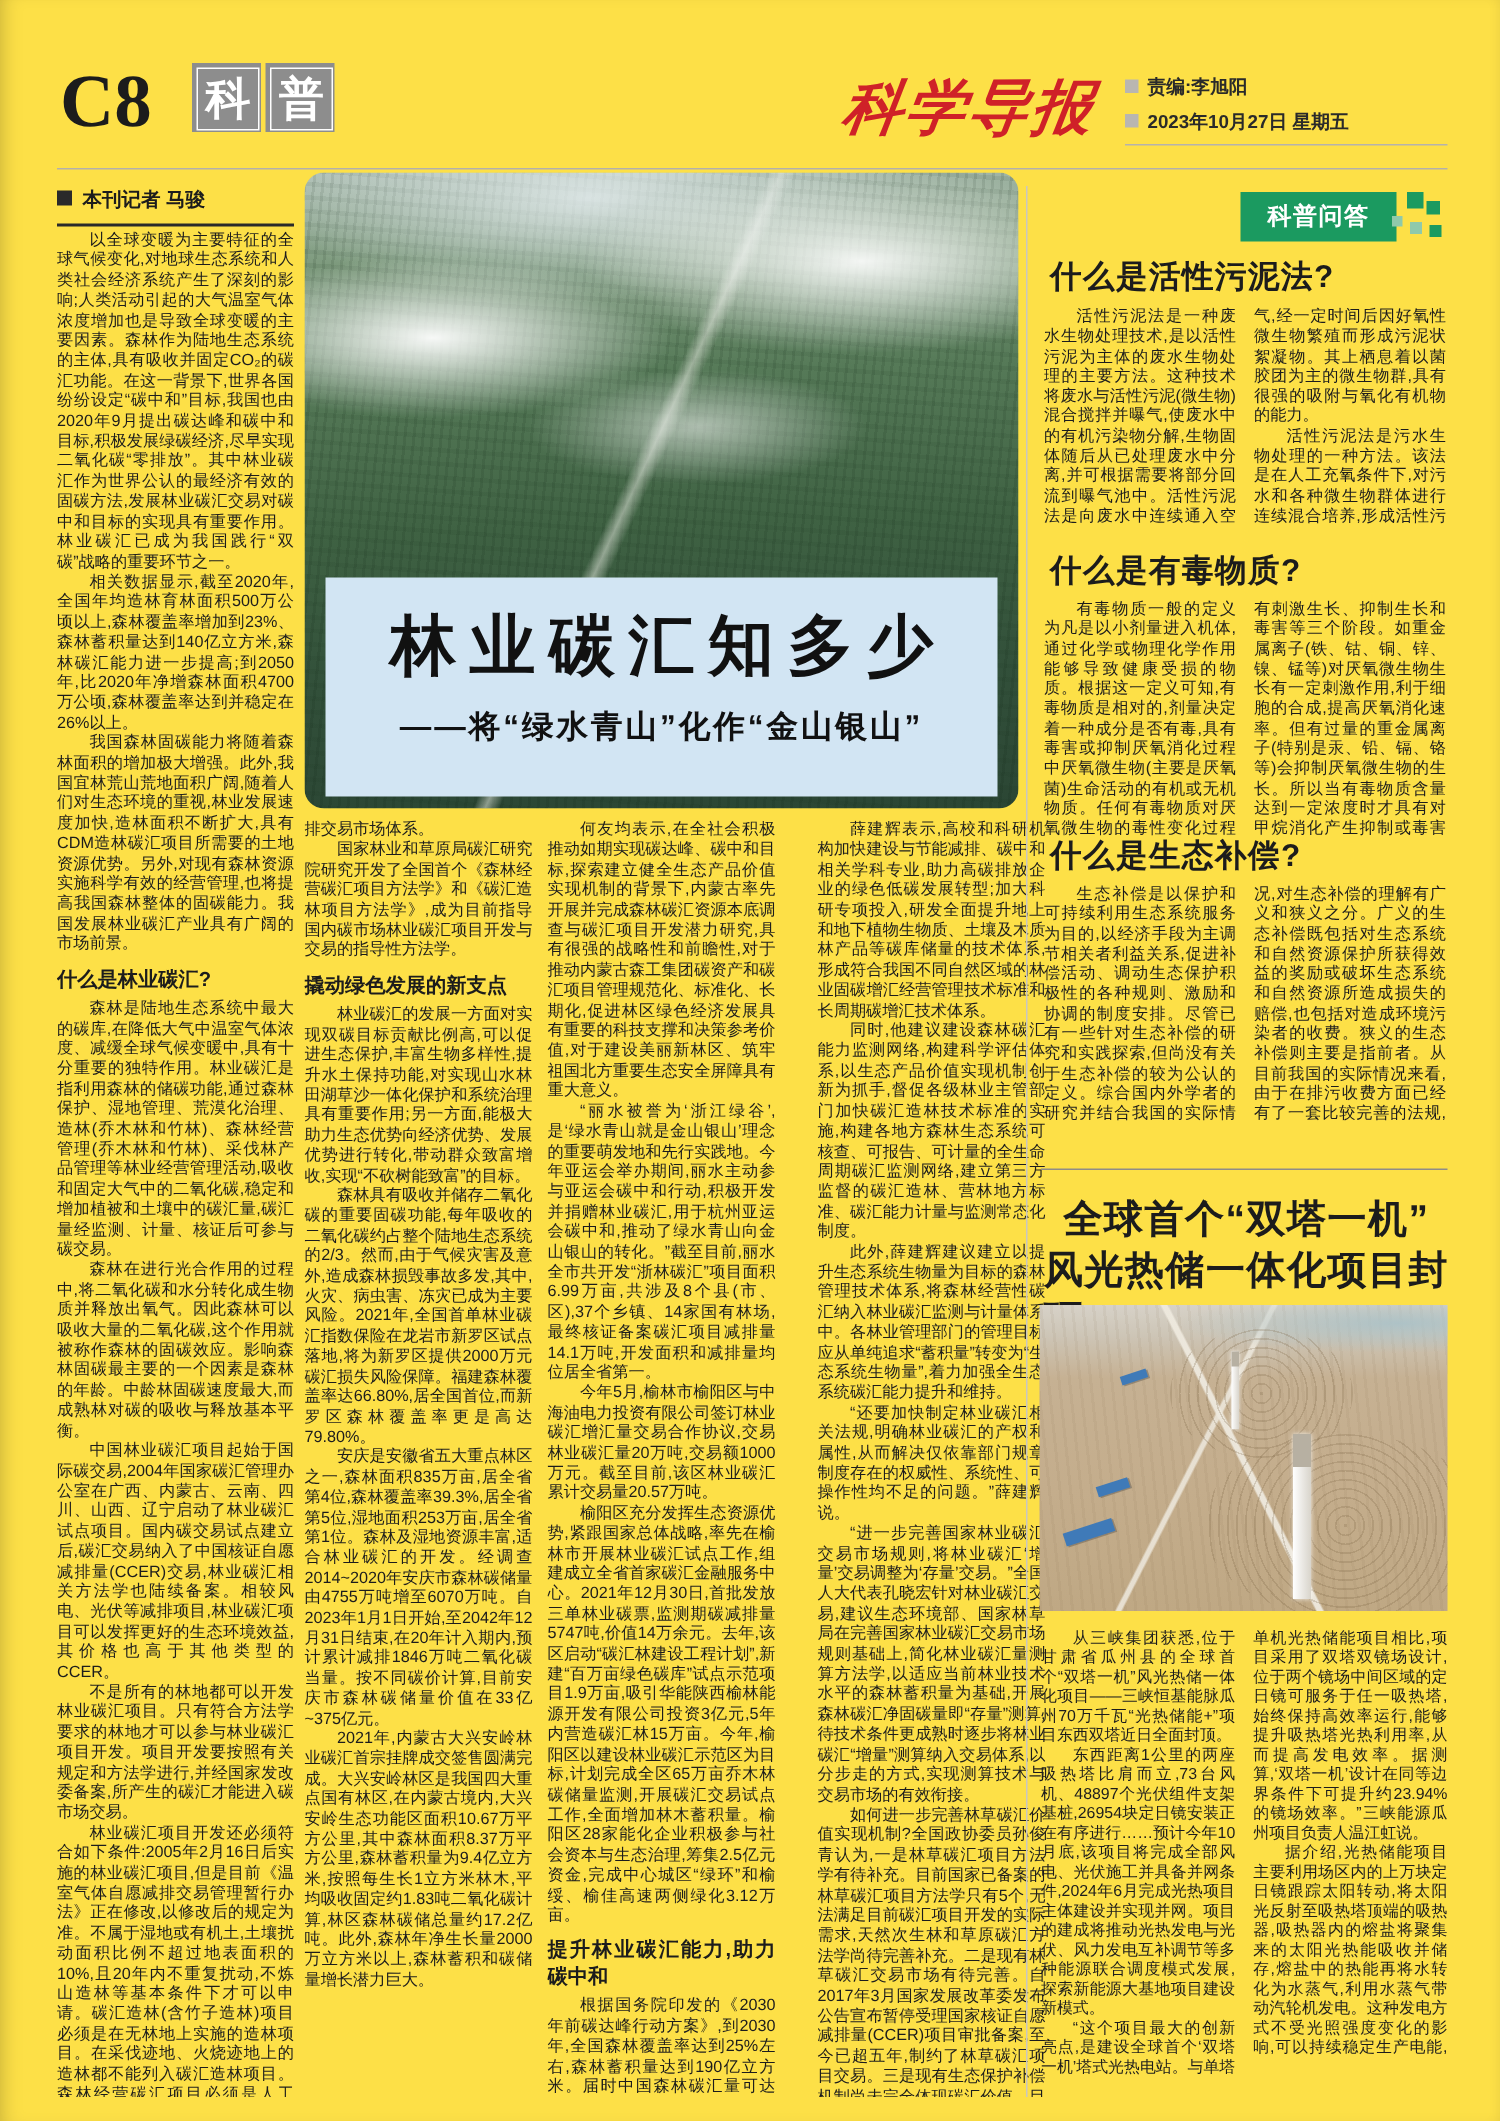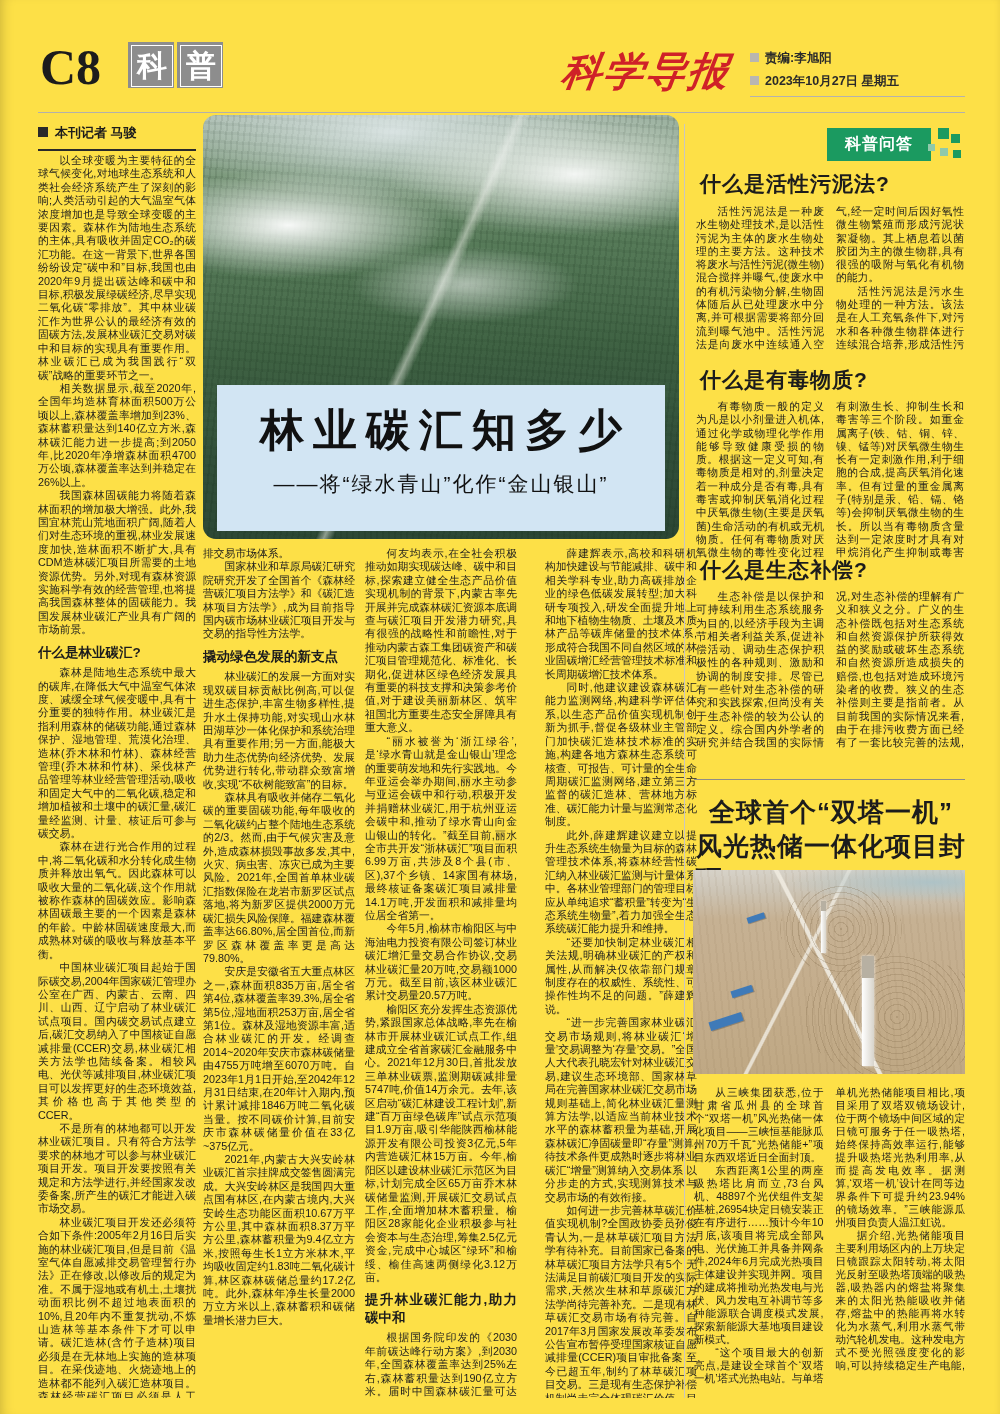--- a/index.html
+++ b/index.html
@@ -40,21 +40,21 @@
       radial-gradient(34% 13% at 55% 40%, rgba(255,255,255,.55), rgba(255,255,255,0) 70%),
       radial-gradient(60% 22% at 40% 4%, rgba(228,236,238,.85), rgba(255,255,255,0) 75%),
       linear-gradient(115deg, rgba(0,0,0,0) 46%, rgba(222,227,216,.55) 47.2%, rgba(0,0,0,0) 48.6%),
       repeating-linear-gradient(96deg, rgba(8,28,12,.10) 0 2px, rgba(0,0,0,0) 2px 6px),
       repeating-linear-gradient(4deg, rgba(20,45,24,.08) 0 3px, rgba(0,0,0,0) 3px 9px),
       linear-gradient(178deg,#aebfb4 0%,#7d9a7d 14%,#567a58 32%,#3f6243 55%,#32503a 78%,#2b4634 100%); border-radius: 13px;}
   .photo-title{position:absolute;left:14px;right:14px;bottom:8px;height:146px;background:#d2e5f3;
                text-align:center;}
   .main-title{margin:0;padding-top:16px;font-size:44px;font-weight:900;letter-spacing:9px;text-indent:9px;
               color:#111;font-family:"Liberation Sans",sans-serif;}
-  .main-subtitle{margin:10px 0 0;font-size:21px;font-weight:400;letter-spacing:2px;color:#111;}
+  .main-subtitle{margin:10px 0 0;font-size:21px;font-weight:700;letter-spacing:2px;color:#111;}
   
   .vrule{position:absolute;left:684px;top:124px;width:1px;height:1274px;background:#c9c6c1;}
   .qa-badge{position:absolute;left:827px;top:128px;width:104px;height:33px;background:#1b9a60;
             color:#fff;display:flex;align-items:center;justify-content:center;font-weight:bold;
             font-size:16px;letter-spacing:1px;}
   .px{position:absolute;background:#1b9a60;}
   .px.light{background:#8fc9ab;}
   .qa-title{position:absolute;left:700px;width:265px;font-size:21px;font-weight:bold;letter-spacing:1px;}
   .qa-text{position:absolute;left:696px;width:268px;font-size:10.8px;line-height:13.3px;text-align:justify;
            column-count:2;column-gap:12px;overflow:hidden;}

